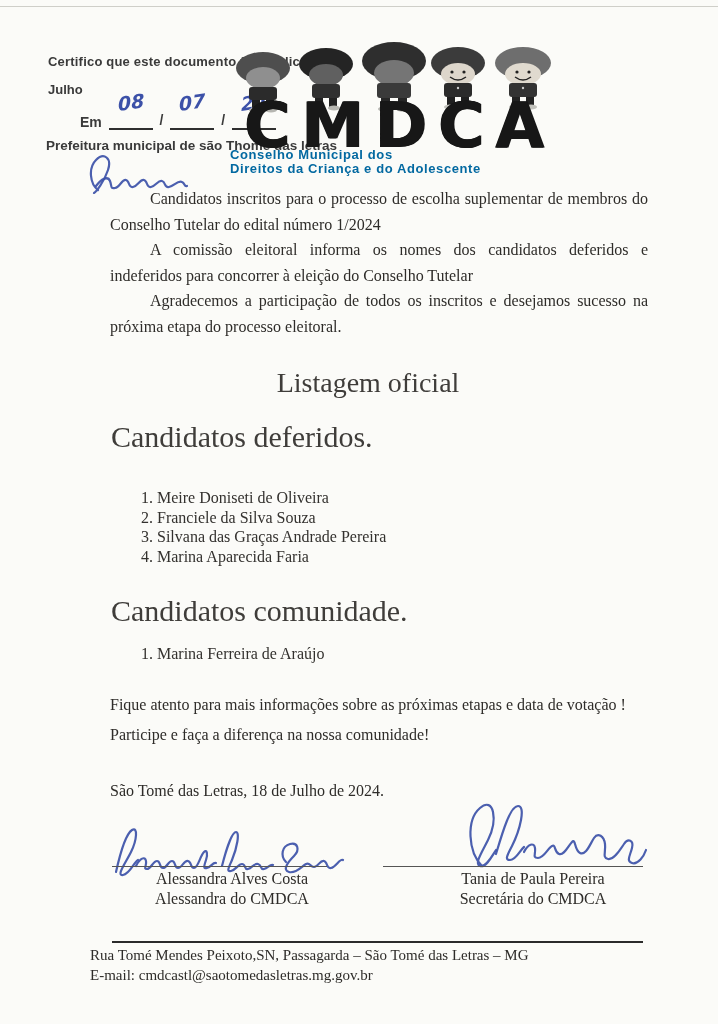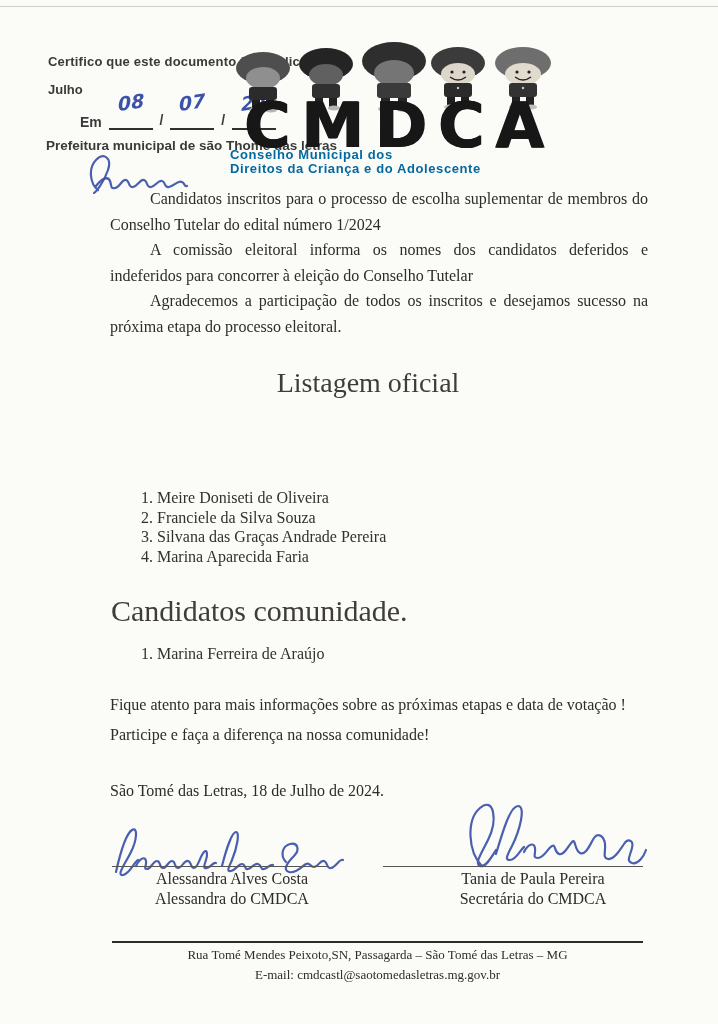--- a/index.html
+++ b/index.html
@@ -62,21 +62,21 @@
   .sig-line-left{left:112px;top:866px;width:215px;}
   .sig-line-right{left:383px;top:866px;width:260px;}
   .sig-caption{position:absolute;width:240px;text-align:center;font-size:16px;line-height:20px;}
   .cap-name-left{left:112px;top:869px;}
   .cap-title-left{left:112px;top:889px;}
   .cap-name-right{left:413px;top:869px;}
   .cap-title-right{left:413px;top:889px;}
 
   
   .footer-rule{position:absolute;left:112px;top:941px;width:531px;border-top:2.5px solid #2b2b2b;height:0;}
-  .footer-line{position:absolute;left:90px;width:575px;text-align:center;font-size:13px;margin:0;}
+  .footer-line{position:absolute;left:90px;width:575px;font-size:15px;margin:0;}
   .footer-address{top:947px;}
   .footer-email{top:967px;}
 
   .ink{stroke:#3c51a8;fill:none;stroke-width:2.2;stroke-linecap:round;stroke-linejoin:round;opacity:.92;}
 </style>
 </head>
 <body>
 
 <div class="page">
   <div class="scan-edge"></div>
@@ -168,20 +168,21 @@
   </div>
 
   <div class="bodytext">
     <p>Candidatos inscritos para o processo de escolha suplementar de membros do Conselho Tutelar do edital número 1/2024</p>
     <p>A comissão eleitoral informa os nomes dos candidatos deferidos e indeferidos para concorrer à eleição do Conselho Tutelar</p>
     <p>Agradecemos a participação de todos os inscritos e desejamos sucesso na próxima etapa do processo eleitoral.</p>
   </div>
 
   <h2 class="listing-title">Listagem oficial</h2>
 
+  <h1 class="section-heading h-approved">Candidatos deferidos.</h1>
   <ol class="candidates l-approved">
     <li>Meire Doniseti de Oliveira</li>
     <li>Franciele da Silva Souza</li>
     <li>Silvana das Graças Andrade Pereira</li>
     <li>Marina Aparecida Faria</li>
   </ol>
 
   <h1 class="section-heading h-rejected">Candidatos comunidade.</h1>
   <ol class="candidates l-rejected">
     <li>Marina Ferreira de Araújo</li>

